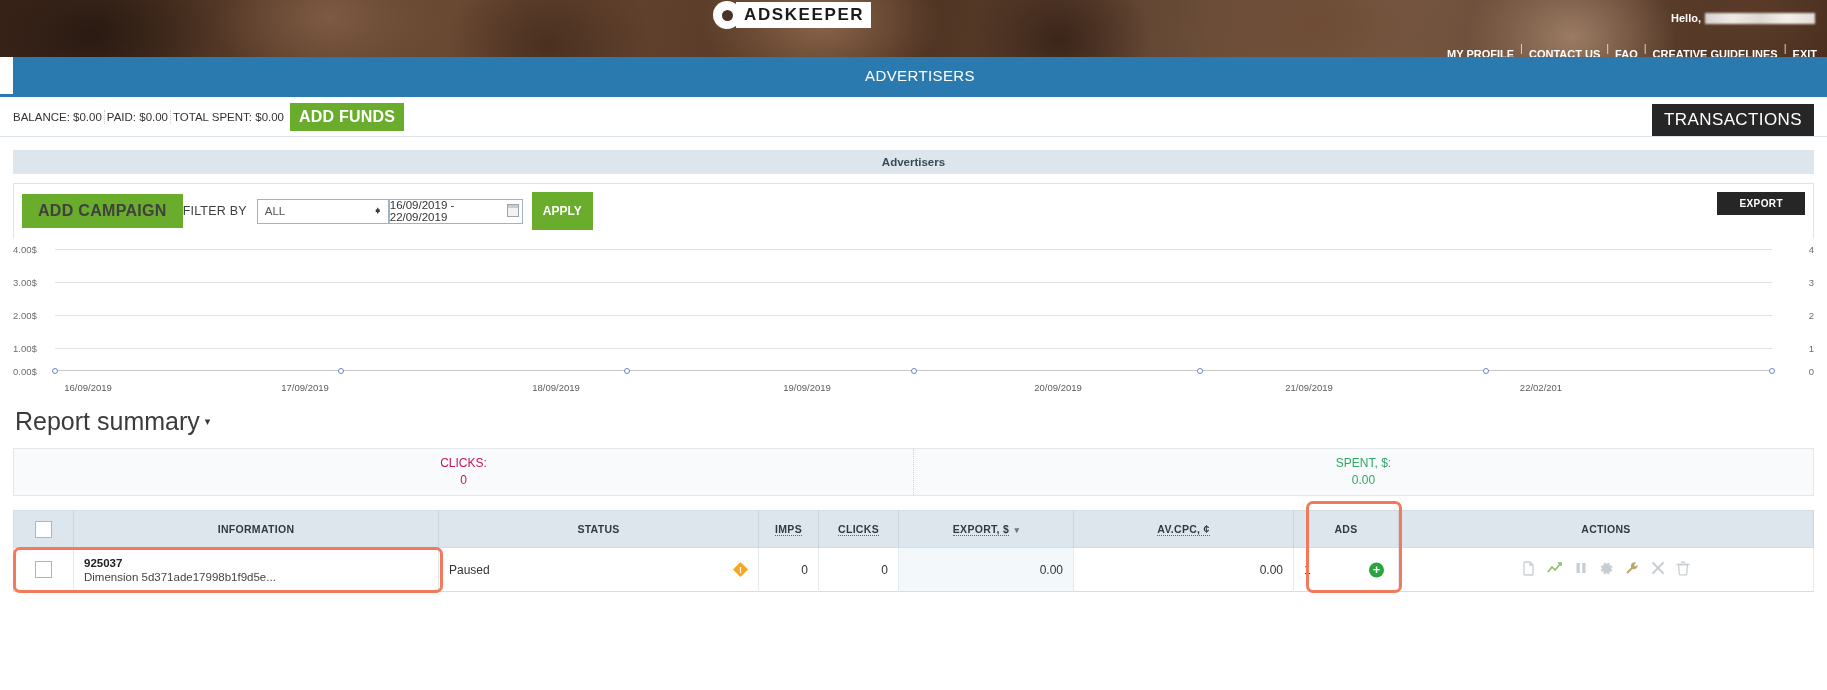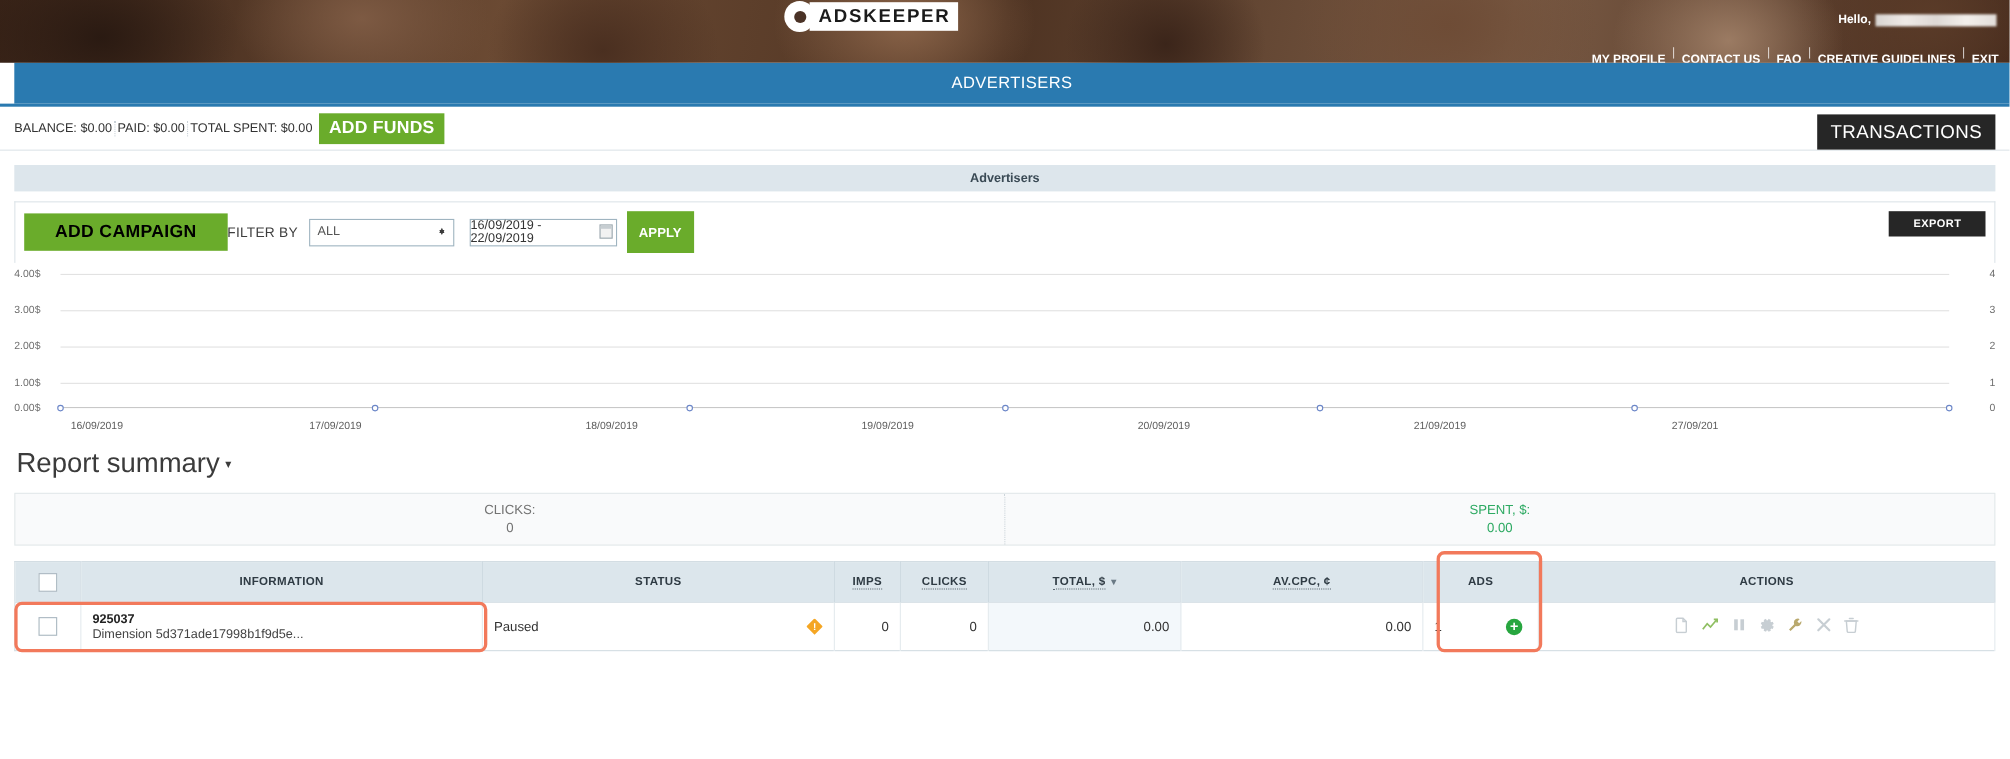--- a/index.html
+++ b/index.html
@@ -106,35 +106,35 @@
   .section-bar {
     margin: 13px 13px 0 13px; height: 24px;
     background:#dde6ec; display:flex; align-items:center; justify-content:center;
     font-size: 11.5px; font-weight:bold; color:#3a4a55;
   }
 
   
   .panel { margin: 9px 13px 0 13px; border: 1px solid #dde4e9; border-bottom:none; }
   .toolbar { display:flex; align-items:center; padding: 8px 8px 9px 8px; position:relative; }
   .btn-addcampaign {
-    background:#6aac2b; color:#000000; border:none;
+    background:#6aac2b; color:#404040; border:none;
     font-size: 16px; font-weight: bold; letter-spacing:.3px;
-    padding: 8px 28px; cursor:pointer;
+    padding: 8px 16px; cursor:pointer;
   }
   .filter-label { font-size: 12.5px; color:#3e3e3e; margin-right: 10px; letter-spacing:.2px; }
   .select-box {
     width: 132px; height: 25px; border: 1px solid #9fb4c0; background:#fff;
     display:flex; align-items:center; padding: 0 7px;
     font-size: 11.5px; color:#555; cursor:pointer; position:relative;
   }
   .select-box .spin { position:absolute; right:6px; display:flex; flex-direction:column; gap:2px; line-height:0; }
   .spin i { font-style:normal; font-size: 8px; color:#3a3a3a; }
   .date-box {
     width: 134px; height: 25px; border: 1px solid #9fb4c0; background:#fff;
-    margin-left: 14px; display:flex; align-items:center; justify-content:center;
+    margin-left: 0; display:flex; align-items:center; justify-content:center;
     font-size: 11.5px; color:#333; cursor:pointer; position:relative; padding-right:12px;
   }
   .cal-icon {
     position:absolute; right:3px; top:4px; width:12px; height:13px;
     border:1px solid #9aa7ae; background:#f2f2f2;
   }
   .cal-icon::before{ content:""; position:absolute; left:0; right:0; top:0; height:3px; background:#c6cdd1; }
   .btn-apply {
     background:#6aac2b; color:#fff; border:none; margin-left: 9px;
     font-size: 12px; font-weight: bold; padding: 12px 11px; cursor:pointer;
@@ -177,21 +177,21 @@
   .caret-down { font-size: 11px; color:#3b3b3b; }
   .summary {
     margin: 12px 13px 0 13px; border:1px solid #e3e8ea; background:#f9fafb;
     display:flex; height: 48px;
   }
   .summary-cell {
     flex:1; display:flex; flex-direction:column; align-items:center; justify-content:center;
     font-size: 12px; line-height: 17px; border-right:1px dotted #ccd5da;
   }
   .summary-cell:last-child { border-right:none; }
-  .sum-clicks { color:#737373; }
+  .sum-clicks { color:#be185d; }
   .sum-spent { color:#2eaa63; }
 
   
   .tbl { margin: 14px 13px 0 13px; border:1px solid #d3dde3; border-collapse:collapse; width: calc(100% - 26px); }
   .tbl th {
     background:#dce6ec; color:#2f3b44; font-size: 10.5px; font-weight:bold;
     letter-spacing:.3px; height: 37px; border-right:1px solid #c9d6de; position:relative;
   }
   .tbl th.sortable span { border-bottom: 1px dotted #5a6770; cursor:pointer; }
   .tbl td {
@@ -333,21 +333,21 @@
     <div class="dot" style="left:100%"></div>
   </div>
 
   <div>
     <div class="xlab" style="left:75px">16/09/2019</div>
     <div class="xlab" style="left:292px">17/09/2019</div>
     <div class="xlab" style="left:543px">18/09/2019</div>
     <div class="xlab" style="left:794px">19/09/2019</div>
     <div class="xlab" style="left:1045px">20/09/2019</div>
     <div class="xlab" style="left:1296px">21/09/2019</div>
-    <div class="xlab" style="left:1528px">27/09/201</div>
+    <div class="xlab" style="left:1528px">22/02/201</div>
   </div>
 </div>
 
 <div class="report-title">
   <span>Report summary</span>
   <span class="caret-down">▾</span>
 </div>
 
 <div class="summary">
   <div class="summary-cell sum-clicks">
@@ -365,21 +365,21 @@
   <thead>
     <tr>
       <th class="col-chk">
         <span class="chk"></span>
       </th>
       <th class="col-info">INFORMATION</th>
       <th class="col-status">STATUS</th>
       <th class="col-imps sortable"><span>IMPS</span></th>
       <th class="col-clicks sortable"><span>CLICKS</span></th>
       <th class="col-spent sortable">
-        <span>TOTAL, $</span>
+        <span>EXPORT, $</span>
         <span style="border:none;color:#6a7a85;font-size:9px;margin-left:2px">▾</span>
       </th>
       <th class="col-cpc sortable"><span>AV.CPC, ¢</span></th>
       <th class="col-ads">ADS</th>
       <th>ACTIONS</th>
     </tr>
   </thead>
   <tbody>
     <tr>
       <td class="cell-center">

